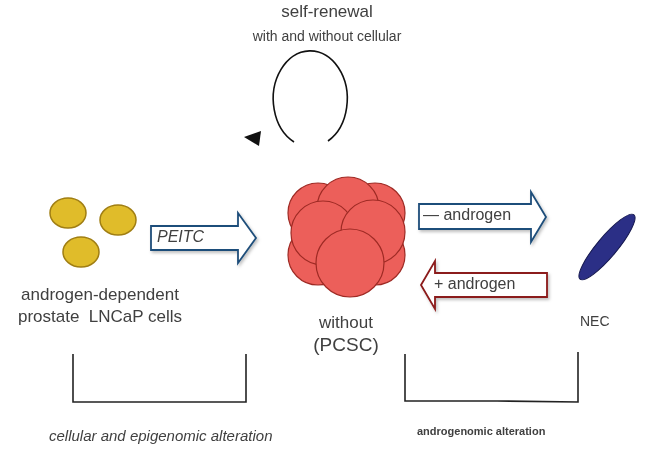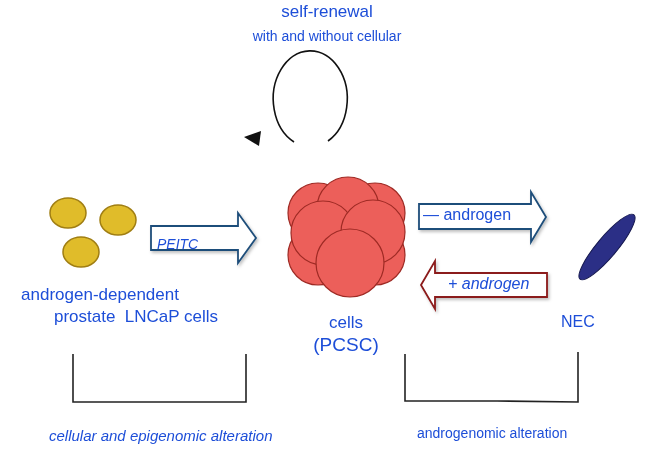--- a/index.html
+++ b/index.html
@@ -1,18 +1,18 @@
 <!DOCTYPE html>
 <html><head>
 <meta charset="utf-8">
 <style>
   html, body { margin: 0; padding: 0; background: #ffffff; }
   body { width: 650px; height: 449px; position: relative; overflow: hidden; font-family: "Liberation Sans", sans-serif; color: #111; }
   svg#diagram { position: absolute; left: 0; top: 0; }
-  .lbl { position: absolute; white-space: nowrap; font-family: "Liberation Sans", sans-serif; color: #1d4ed8; }
+  .lbl { position: absolute; white-space: nowrap; font-family: "Liberation Sans", sans-serif; color: #404040; }
   .center { text-align: center; }
 </style>
 </head>
 <body>
 
 <svg id="diagram" width="650" height="449" viewBox="0 0 650 449">
   <defs>
     <filter id="shadow" x="-10%" y="-10%" width="130%" height="140%">
       <feDropShadow dx="1.5" dy="2" stdDeviation="1.5" flood-color="#000" flood-opacity="0.25"></feDropShadow>
     </filter>
@@ -55,25 +55,25 @@
   <ellipse cx="607" cy="247" rx="10" ry="42" transform="rotate(40 607 247)" fill="#2b2f86" stroke="#15184f" stroke-width="1"></ellipse>
 
   <path d="M 73 354 L 73 402 L 246 402 L 246 354" fill="none" stroke="#222" stroke-width="1.6"></path>
   <path d="M 405 354 L 405 401 L 497 401 L 578 402 L 578 352" fill="none" stroke="#222" stroke-width="1.6"></path>
 </svg>
 
 <div class="lbl center" style="left:227px; top:2px; width:200px; font-size:17px;">self-renewal</div>
 <div class="lbl center" style="left:177px; top:28px; width:300px; font-size:14px;">with and without cellular</div>
 
 <div class="lbl center" style="left:0px; top:285px; width:200px; font-size:17px;">androgen-dependent</div>
-<div class="lbl center" style="left:0px; top:307px; width:200px; font-size:17px; white-space:pre;margin-left:36px;">prostate  LNCaP cells</div>
+<div class="lbl center" style="left:0px; top:307px; width:200px; font-size:17px; white-space:pre;">prostate  LNCaP cells</div>
 
-<div class="lbl" style="left:157px; top:236px; font-size:14px; font-style:italic;">PEITC</div>
+<div class="lbl" style="left:157px; top:228px; font-size:16px; font-style:italic;">PEITC</div>
 <div class="lbl" style="left:423px; top:206px; font-size:16px; ">— androgen</div>
-<div class="lbl" style="left:448px; top:275px; font-size:16px; font-style:italic;">+ androgen</div>
+<div class="lbl" style="left:434px; top:275px; font-size:16px; ">+ androgen</div>
 
-<div class="lbl center" style="left:296px; top:313px; width:100px; font-size:17px;">cells</div>
+<div class="lbl center" style="left:296px; top:313px; width:100px; font-size:17px;">without</div>
 <div class="lbl center" style="left:296px; top:334px; width:100px; font-size:19px;">(PCSC)</div>
 
-<div class="lbl" style="left:561px; top:313px; font-size:16px;">NEC</div>
+<div class="lbl" style="left:580px; top:313px; font-size:14px;">NEC</div>
 
 <div class="lbl" style="left:49px; top:427px; font-size:15px;font-style:italic;">cellular and epigenomic alteration</div>
-<div class="lbl" style="left:417px; top:425px; font-size:14px;">androgenomic alteration</div>
+<div class="lbl" style="left:417px; top:425px; font-size:11px;font-weight:bold;">androgenomic alteration</div>
 
 </body></html>

